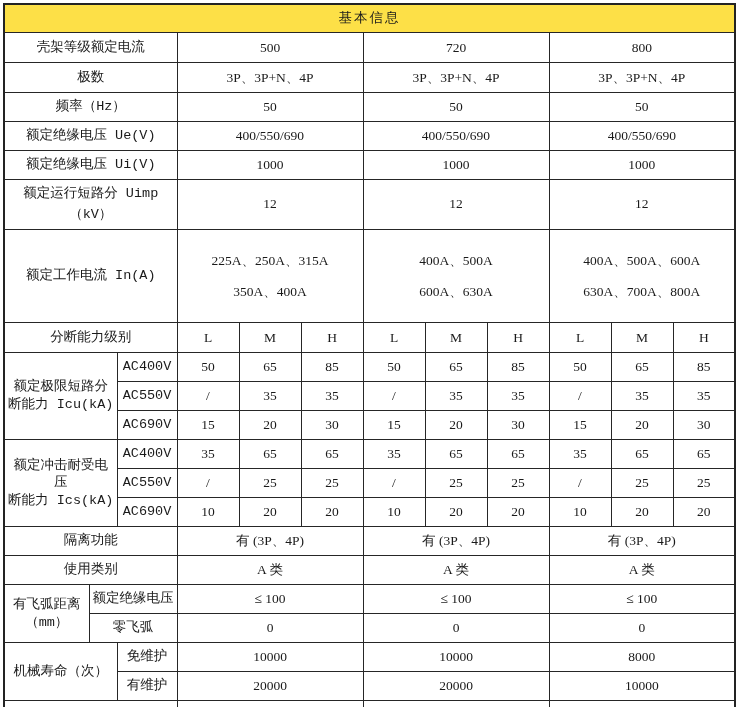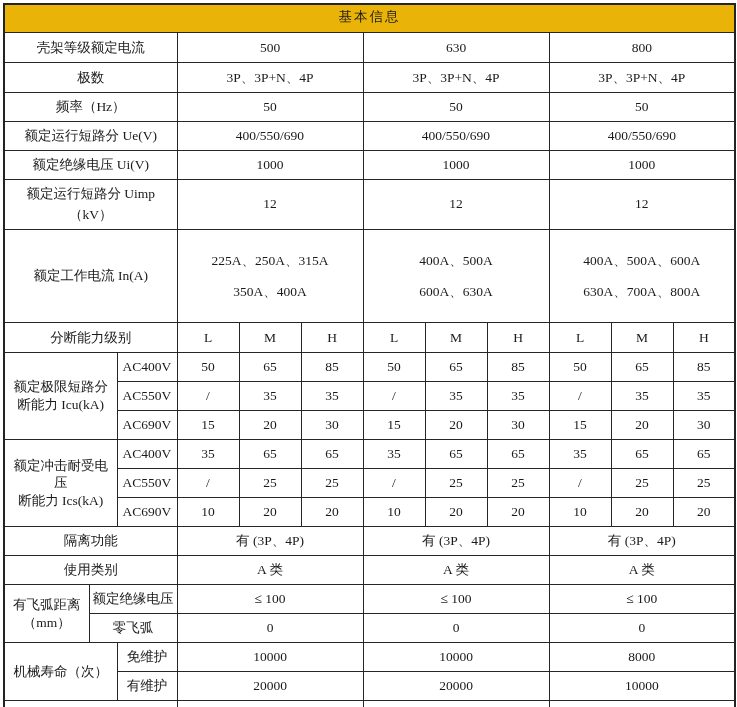--- a/index.html
+++ b/index.html
@@ -23,34 +23,33 @@
     border: 1.6px solid #262626;
     text-align: center;
     vertical-align: middle;
     font-size: 13.5px;
     color: #1a1a1a;
     padding: 0 2px;
     overflow: hidden;
     line-height: 1.5;
   }
   td.title {
-    background: #eab308;
+    background: #fde047;
     font-size: 16px;
     letter-spacing: 2px;
     color: #101010;
     height: 27px;
-    font-family: Liberation Mono, monospace;
   }
   .pre { white-space: pre-line; }
   tr.r29 td { height: 29px; }
   tr.std td { height: 28px; }
   tr.uimp td { height: 49px; }
   tr.tall td { height: 92px; line-height: 2.3; }
   tr.std td, tr.r29 td { line-height: 1.3; }
-  td.lbl { line-height: 1.6; }
+  td.lbl { line-height: 1.6; font-family: Liberation Mono, monospace; }
 </style>
 </head>
 <body>
 
 <div class="page">
 <table class="spec">
   <colgroup>
     <col style="width:85px">
         <col style="width:28px">
         <col style="width:60px">
@@ -66,40 +65,40 @@
   </colgroup>
 
   <tbody>
         <tr>
     <td colspan="12" class="title">基本信息</td>
   </tr>
 
   <tr class="r29">
     <td colspan="3" class="lbl">壳架等级额定电流</td>
     <td colspan="3">500</td>
-    <td colspan="3">630</td>
+    <td colspan="3">720</td>
     <td colspan="3">800</td>
   </tr>
 
   <tr class="r29">
     <td colspan="3" class="lbl">极数</td>
     <td colspan="3">3P、3P+N、4P</td>
     <td colspan="3">3P、3P+N、4P</td>
     <td colspan="3">3P、3P+N、4P</td>
   </tr>
 
   <tr class="std">
     <td colspan="3" class="lbl">频率（Hz）</td>
     <td colspan="3">50</td>
     <td colspan="3">50</td>
     <td colspan="3">50</td>
   </tr>
 
   <tr class="std">
-    <td colspan="3" class="lbl">额定运行短路分 Ue(V)</td>
+    <td colspan="3" class="lbl">额定绝缘电压 Ue(V)</td>
     <td colspan="3">400/550/690</td>
     <td colspan="3">400/550/690</td>
     <td colspan="3">400/550/690</td>
   </tr>
 
   <tr class="std">
     <td colspan="3" class="lbl">额定绝缘电压 Ui(V)</td>
     <td colspan="3">1000</td>
     <td colspan="3">1000</td>
     <td colspan="3">1000</td>

